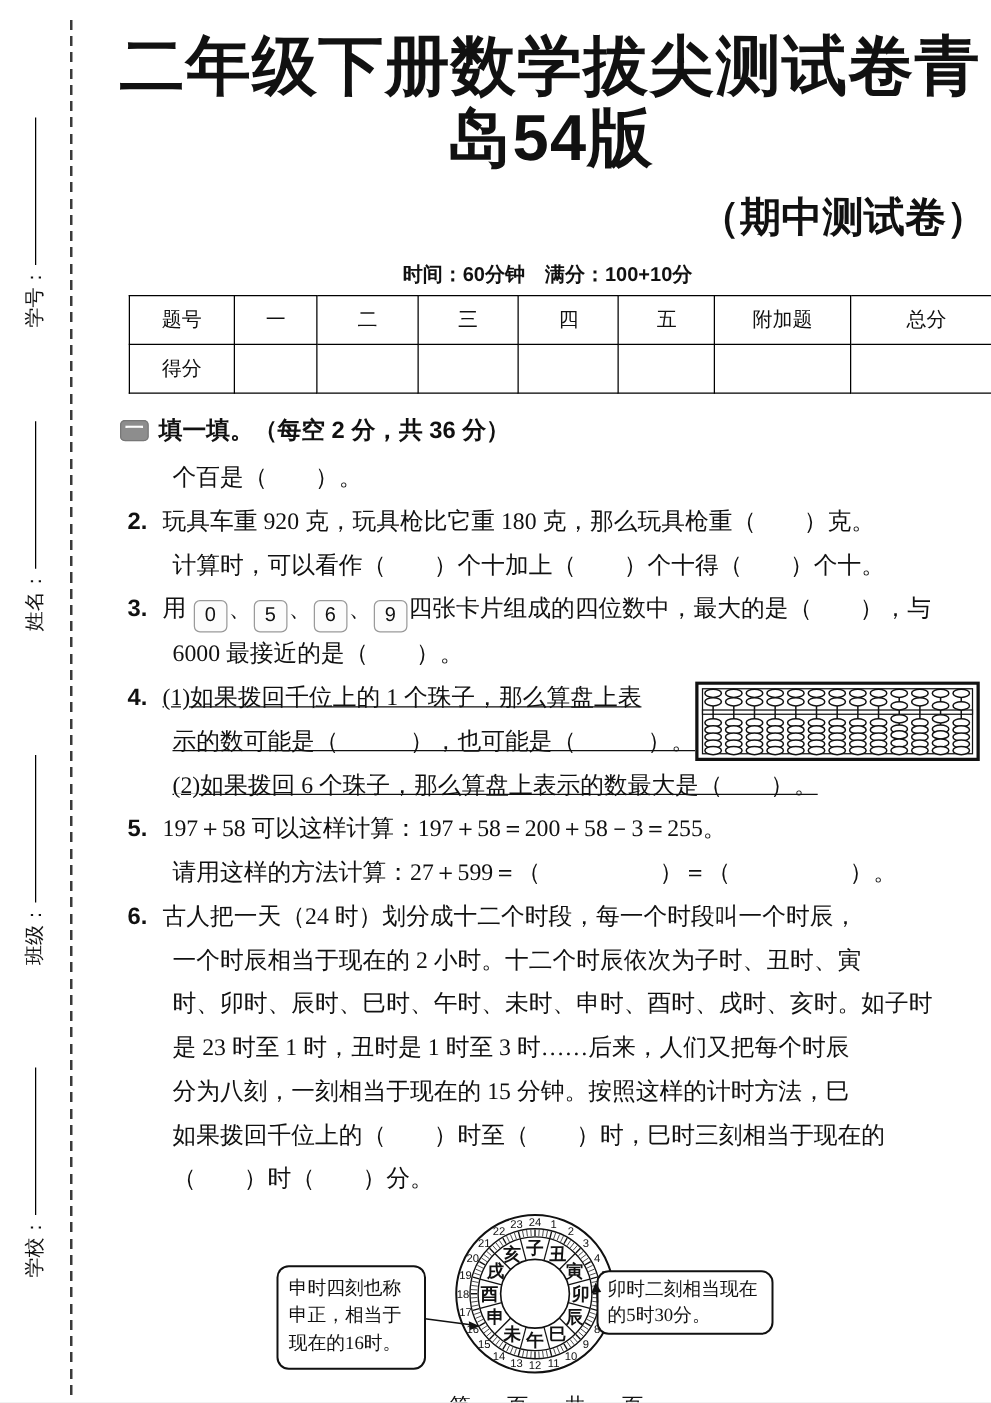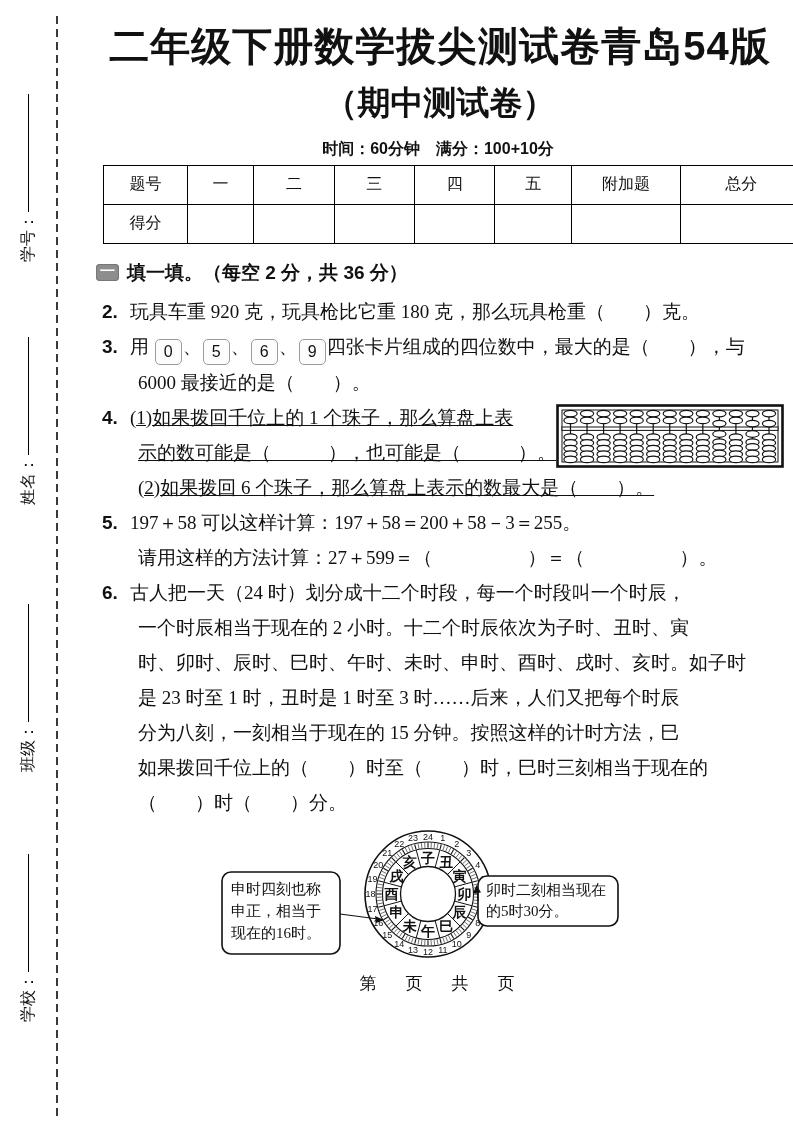--- a/index.html
+++ b/index.html
@@ -8,22 +8,22 @@
   
   .side-divider{position:absolute;left:56px;top:16px;width:2px;height:1100px;
     background:repeating-linear-gradient(to bottom,#3a3a3a 0 8px,transparent 8px 13px);}
   .side-group{position:absolute;left:18px;white-space:nowrap;transform:rotate(-90deg);
     transform-origin:0 0;font-family:"Liberation Sans",sans-serif;font-size:16px;}
   .side-group .blank-line{display:inline-block;width:118px;border-bottom:1.6px solid #000;
     vertical-align:4px;margin-left:2px;}
   
   .content{position:absolute;left:90px;top:0;width:700px;}
   .title{margin-top:24px;text-align:center;font-family:"Liberation Sans",sans-serif;
-    font-weight:bold;font-size:40px;line-height:1.12;letter-spacing:1px;}
-  .subtitle{margin-top:12px;text-align:center;font-family:"Liberation Sans",sans-serif;
+    font-weight:bold;font-size:52px;line-height:1.12;letter-spacing:1px;}
+  .subtitle{margin-top:12px;text-align:right;font-family:"Liberation Sans",sans-serif;
     font-weight:bold;font-size:33px;}
   .exam-info{margin-top:13px;text-align:center;padding-right:4px;
     font-family:"Liberation Sans",sans-serif;font-weight:bold;font-size:16px;}
   
   table.score{margin-top:5px;width:100%;border-collapse:collapse;
     font-family:Liberation Serif, serif;font-size:16px;margin-left:13px;}
   table.score td{border:1.8px solid #000;height:38px;text-align:center;padding:0;}
   
   .sec-head{margin-top:16px;display:flex;align-items:center;gap:8px;
     font-family:"Liberation Sans",sans-serif;font-weight:bold;font-size:19px;padding-left:6px;}
@@ -106,24 +106,26 @@
       </tr>
     </tbody>
       </table>
 
     <div class="sec-head">
       <span class="badge">一</span>
       <span>填一填。（每空 2 分，共 36 分）</span>
     </div>
 
     <div class="q" style="margin-top:8px">
+      <div class="line">个百是（　　）。</div>
     </div>
 
     <div class="q">
       <div class="line first"><span class="num">2.</span><span>玩具车重 920 克，玩具枪比它重 180 克，那么玩具枪重（　　）克。</span></div>
+      <div class="line">计算时，可以看作（　　）个十加上（　　）个十得（　　）个十。</div>
     </div>
 
     <div class="q">
       <div class="line first"><span class="num">3.</span><span>用</span>
         <span class="card">0</span><span>、</span><span class="card">5</span><span>、</span><span class="card">6</span><span>、</span><span class="card">9</span><span>四张卡片组成的四位数中，最大的是（　　），与</span></div>
       <div class="line">6000 最接近的是（　　）。</div>
     </div>
 
     <div class="q q4wrap">
       <svg id="abacus-svg" width="228" height="64" viewBox="0 0 228 64">

